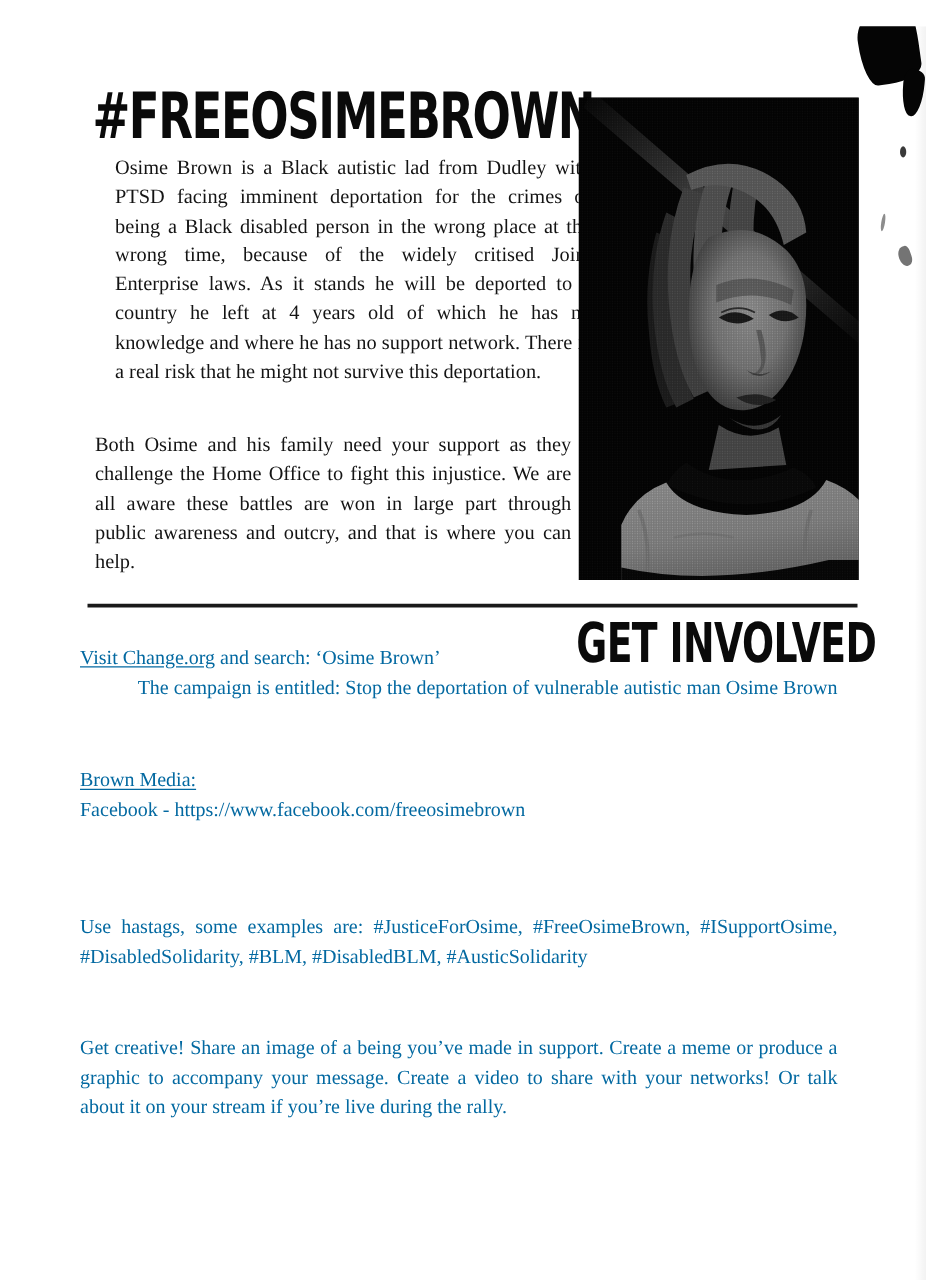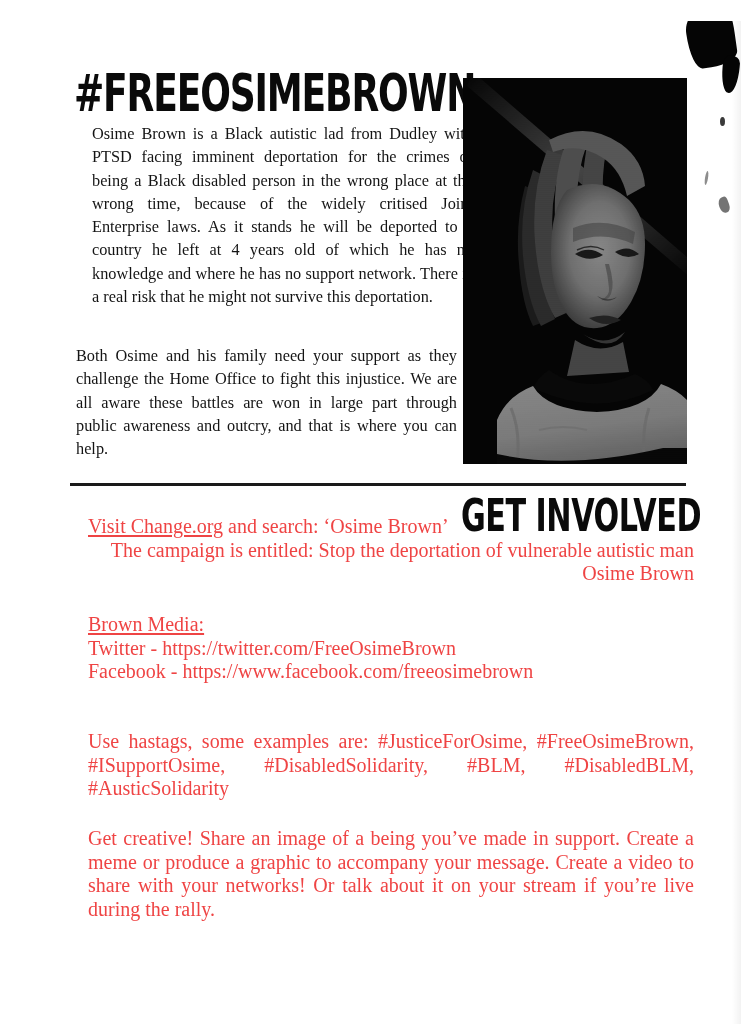--- a/index.html
+++ b/index.html
@@ -147,24 +147,24 @@
     letter-spacing: -0.6px;
     color: #0a0a0a;
     transform: scaleX(0.84) scaleY(1.22);
     transform-origin: left top;
     white-space: nowrap;
   }
 
   
   .lower-block {
     position: absolute;
-    left: 88px;
-    font-size: 20px;
+    left: 64px;
+    font-size: 16px;
     line-height: 23.6px;
-    color: #ef4444;
+    color: #0369a1;
   }
   .lower-line { white-space: nowrap; }
   .u { text-decoration: underline; text-underline-offset: 2px; }
 
   #block-change  { top: 494px; width: 612px; }
   #block-social  { top: 592px; width: 612px; }
   #block-hashtags{ top: 709px; width: 606px; text-align: justify; font-family: Liberation Serif, serif; }
   #block-creative{ top: 806px; width: 606px; text-align: justify; }
 
   #line-campaign { white-space: normal; width: 606px; text-align: right; }
@@ -263,21 +263,20 @@
 
   <div id="get-involved">GET INVOLVED</div>
 
   <div class="lower-block" id="block-change">
     <div class="lower-line"><span class="u">Visit Change.org</span><span> and search: ‘Osime Brown’</span></div>
     <div id="line-campaign">The campaign is entitled: Stop the deportation of vulnerable autistic man Osime Brown</div>
   </div>
 
   <div class="lower-block" id="block-social">
     <div class="lower-line u">Brown Media:</div>
-    <div class="lower-line">Twitter - https://twitter.com/FreeOsimeBrown</div>
     <div class="lower-line">Facebook - https://www.facebook.com/freeosimebrown</div>
   </div>
 
   <div class="lower-block" id="block-hashtags">Use hastags, some examples are: #JusticeForOsime, #FreeOsimeBrown, #ISupportOsime, #DisabledSolidarity, #BLM, #DisabledBLM, #AusticSolidarity</div>
 
   <div class="lower-block" id="block-creative">Get creative! Share an image of a being you’ve made in support. Create a meme or produce a graphic to accompany your message. Create a video to share with your networks! Or talk about it on your stream if you’re live during the rally.</div>
 
 </div>
 
 </body></html>

